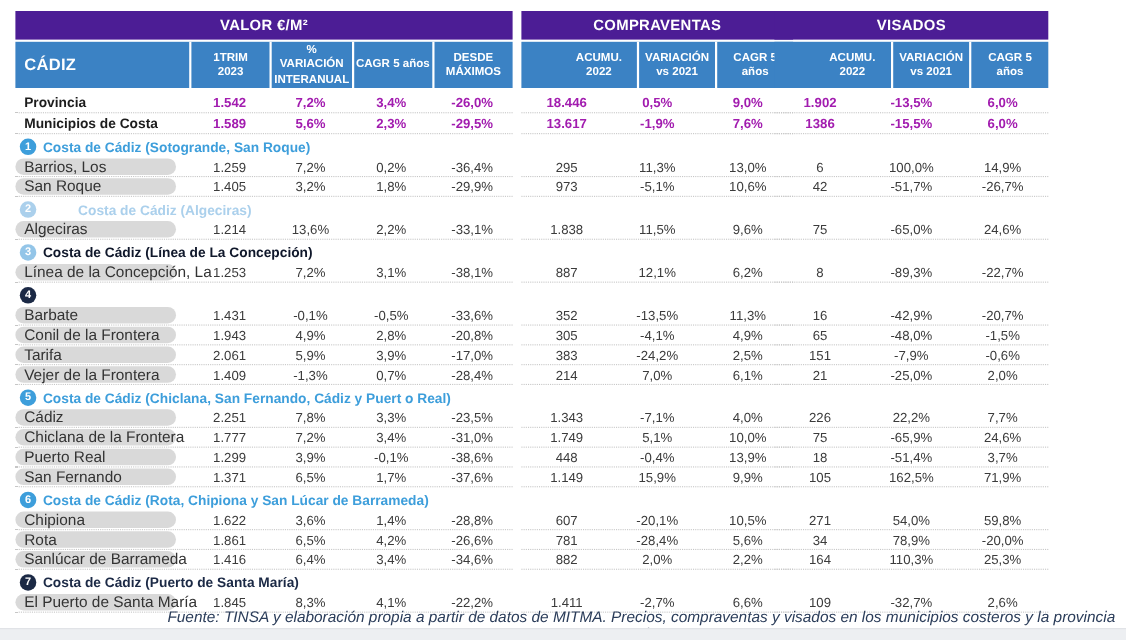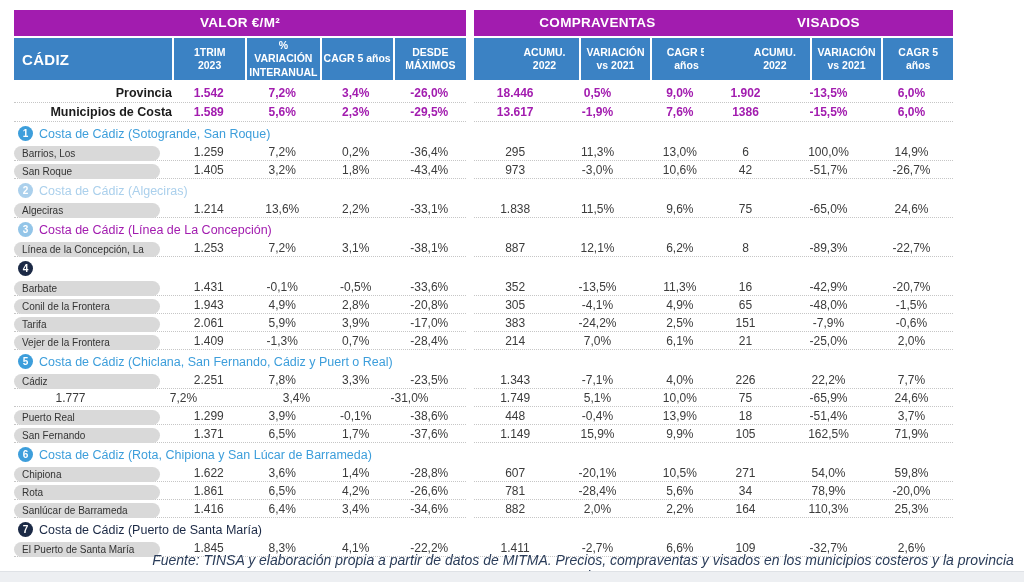--- a/index.html
+++ b/index.html
@@ -7,21 +7,21 @@
     width:1024px; height:582px; background:#ffffff;
     font-family:"Liberation Sans", sans-serif;
     position:relative; overflow:hidden;
   }
   .group { position:absolute; top:10px; }
   #g1 { left:14px;  width:452px; }
   #g2 { left:474px; width:247px; }
   #g3 { left:704px; width:249px; }
 
   .band-dark {
-    height:26px; line-height:26px; background:#a21caf; color:#fff;
+    height:26px; line-height:26px; background:#4c1d95; color:#fff;
     font-weight:700; text-align:center; font-size:13.5px; letter-spacing:.3px;
   }
   .subhead { display:flex; height:42px; background:#3b82c4; color:#fff; font-weight:700; margin-top:2px; }
   .subhead .region {
     width:158px; display:flex; align-items:center; padding-left:8px;
     font-size:15px; letter-spacing:.3px; box-sizing:border-box;
   }
   .subhead .colhead {
     flex:1; display:flex; align-items:center; justify-content:center;
     text-align:center; font-size:10.5px; line-height:1.25;
@@ -32,35 +32,35 @@
   .rows { margin-top:4px; }
   .row {
     display:flex; align-items:center; height:18px; box-sizing:border-box;
     border-bottom:1px dotted #c6c6c6;
   }
   .row.bold { height:19px; }
   .row.section { height:21px; border-bottom:none; padding-top:2px; }
   .row .cell { flex:1; text-align:center; font-size:12px; color:#3b3b3b; }
   .row.bold .cell { color:#a21caf; font-weight:700; }
   .g1name { width:158px; box-sizing:border-box; }
-  .row.bold .g1name { padding-left:8px; font-size:12.5px; font-weight:700; color:#1c1c1c;text-align:right; }
+  .row.bold .g1name { padding-left:8px; font-size:12.5px; font-weight:700; color:#1c1c1c; }
   .pill {
     display:inline-block; background:#d9d9d9; border-radius:9px;
-    height:15px; line-height:15px; padding:0 8px; font-size:10px;
+    height:15px; line-height:15px; padding:0 8px; font-size:14px;
     color:#333333; width:130px; white-space:nowrap; overflow:visible;
   }
   .sec-badge {
     display:inline-flex; align-items:center; justify-content:center;
     width:15px; height:15px; border-radius:50%; color:#fff;
     font-size:10px; font-weight:700; margin:0 6px 0 4px; flex:none;
   }
-  .sec-title { font-size:12.5px; font-weight:400; white-space:nowrap; }
+  .sec-title { font-size:12.5px; font-weight:700; white-space:nowrap; }
   .tone-medium .sec-badge { background:#3d9edb; }  .tone-medium .sec-title { color:#3d9edb; }
-  .tone-pale   .sec-badge { background:#abd0ec; }  .tone-pale   .sec-title { color:#abd0ec; }
-  .tone-pale2  .sec-badge { background:#93c5e8; }  .tone-pale2  .sec-title { color:#a21caf; }
+  .tone-pale   .sec-badge { background:#abd0ec; }  .tone-pale   .sec-title { color:#abd0ec;margin-left:32px; }
+  .tone-pale2  .sec-badge { background:#93c5e8; }  .tone-pale2  .sec-title { color:#0f172a; }
   .tone-dark   .sec-badge { background:#1b2945; }  .tone-dark   .sec-title { color:#1b2945; }
 
   .footer {
     position:absolute; left:148px; width:870px; top:552px; text-align:center;
     font-style:italic; font-size:14px; color:#2a3c59;
   }
   .bottom-strip {
     position:absolute; top:571px; left:0; width:1024px; height:11px;
     background:#edeff2; border-top:1px solid #dfe2e6;
   }
@@ -104,21 +104,21 @@
         <span class="cell">1.259</span>
         <span class="cell">7,2%</span>
         <span class="cell">0,2%</span>
         <span class="cell">-36,4%</span>
       </div>
       <div class="row data">
         <span class="g1name"><span class="pill">San Roque</span></span>
         <span class="cell">1.405</span>
         <span class="cell">3,2%</span>
         <span class="cell">1,8%</span>
-        <span class="cell">-43,4%</span>
+        <span class="cell">-29,9%</span>
       </div>
       <div class="row section tone-pale">
         <span class="sec-badge">2</span>
         <span class="sec-title">Costa de Cádiz (Algeciras)</span>
       </div>
       <div class="row data">
         <span class="g1name"><span class="pill">Algeciras</span></span>
         <span class="cell">1.214</span>
         <span class="cell">13,6%</span>
         <span class="cell">2,2%</span>
@@ -171,20 +171,21 @@
         <span class="sec-title">Costa de Cádiz (Chiclana, San Fernando, Cádiz y Puert o Real)</span>
       </div>
       <div class="row data">
         <span class="g1name"><span class="pill">Cádiz</span></span>
         <span class="cell">2.251</span>
         <span class="cell">7,8%</span>
         <span class="cell">3,3%</span>
         <span class="cell">-23,5%</span>
       </div>
       <div class="row data">
+        <span class="g1name"><span class="pill">Chiclana de la Frontera</span></span>
         <span class="cell">1.777</span>
         <span class="cell">7,2%</span>
         <span class="cell">3,4%</span>
         <span class="cell">-31,0%</span>
       </div>
       <div class="row data">
         <span class="g1name"><span class="pill">Puerto Real</span></span>
         <span class="cell">1.299</span>
         <span class="cell">3,9%</span>
         <span class="cell">-0,1%</span>
@@ -256,21 +257,21 @@
         <span class="cell">7,6%</span>
       </div>
       <div class="row section tone-medium"></div>
       <div class="row data">
         <span class="cell">295</span>
         <span class="cell">11,3%</span>
         <span class="cell">13,0%</span>
       </div>
       <div class="row data">
         <span class="cell">973</span>
-        <span class="cell">-3,0%</span>
+        <span class="cell">-5,1%</span>
         <span class="cell">10,6%</span>
       </div>
       <div class="row section tone-pale"></div>
       <div class="row data">
         <span class="cell">1.838</span>
         <span class="cell">11,5%</span>
         <span class="cell">9,6%</span>
       </div>
       <div class="row section tone-pale2"></div>
       <div class="row data">

